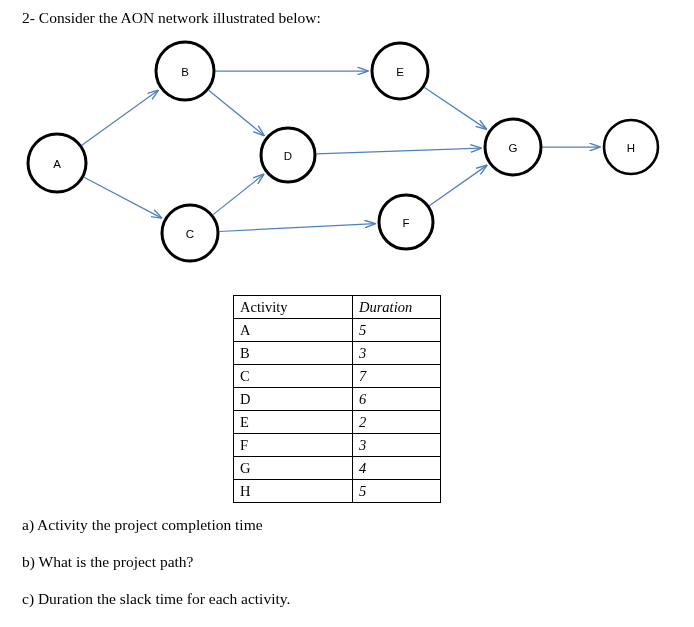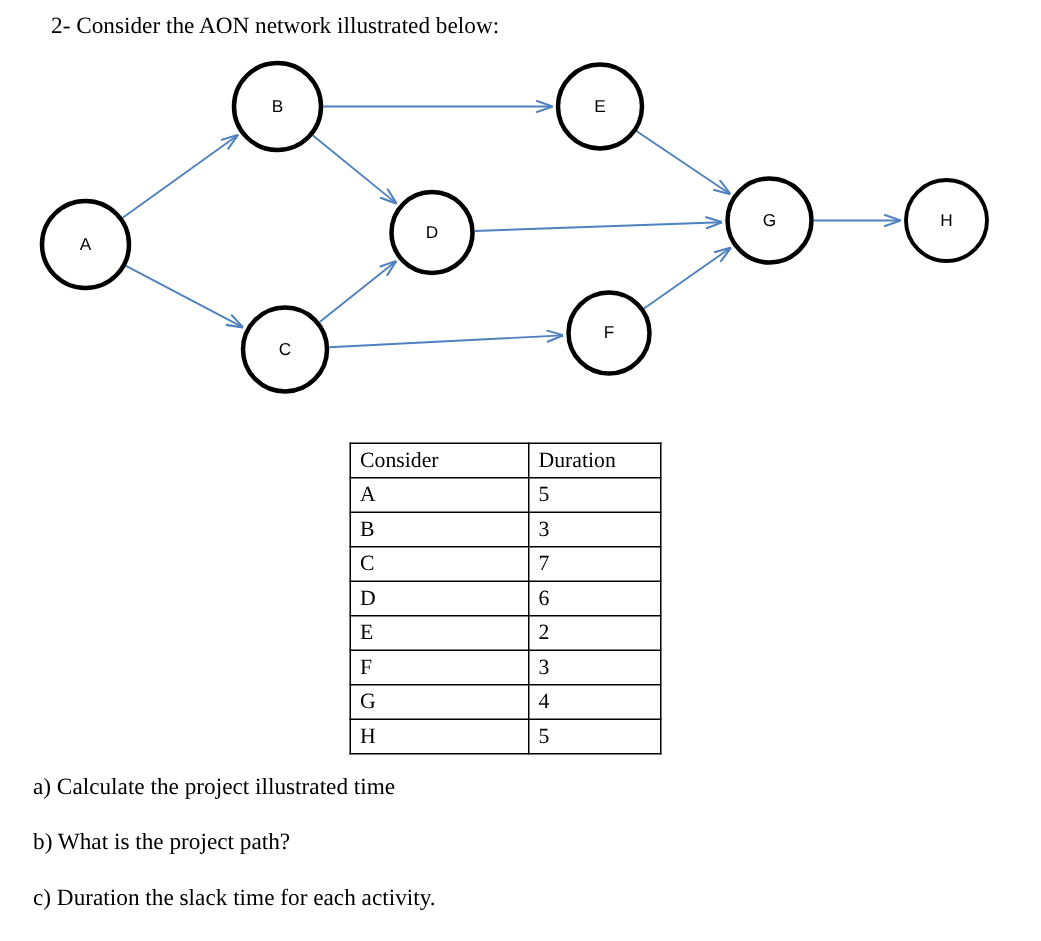--- a/index.html
+++ b/index.html
@@ -10,21 +10,21 @@
   body {
     width: 694px;
     height: 627px;
     position: relative;
     font-family: "Liberation Serif", "DejaVu Serif", serif;
     color: #000000;
     overflow: hidden;
   }
   #prompt-line {
     position: absolute;
-    left: 34px;
+    left: 22px;
     top: 8px;
     font-size: 15.5px;
     line-height: 20px;
     white-space: nowrap;
   }
   #network-diagram {
     position: absolute;
     left: 0;
     top: 30px;
     width: 694px;
@@ -62,21 +62,21 @@
   #duration-table th,
   #duration-table td {
     border: 1px solid #000000;
     text-align: left;
     font-weight: normal;
     padding: 1px 0 1px 6px;
     height: 20px;
     line-height: 18px;
   }
   #duration-table .col-activity { width: 112px; }
-  #duration-table .col-duration { width: 81px; }
+  #duration-table .col-duration { width: 81px; font-style: italic; }
   #questions {
     position: absolute;
     left: 22px;
     top: 515px;
     width: 600px;
   }
   .question-item {
     font-size: 15.5px;
     line-height: 20px;
     margin-bottom: 17px;
@@ -139,21 +139,21 @@
       <g>
         <circle cx="631" cy="117" r="27" class="node-circle-thin"></circle>
         <text x="631" y="117.5" class="node-label">H</text>
       </g>
     </g>
 </svg>
 
 <table id="duration-table">
   <thead>
     <tr>
-      <th class="col-activity">Consider</th>
+      <th class="col-activity">Activity</th>
       <th class="col-duration">Duration</th>
     </tr>
   </thead>
   <tbody id="duration-table-body">
       <tr>
         <td class="col-activity">A</td>
         <td class="col-duration">5</td>
       </tr>
       <tr>
         <td class="col-activity">B</td>
@@ -180,16 +180,16 @@
         <td class="col-duration">4</td>
       </tr>
       <tr>
         <td class="col-activity">H</td>
         <td class="col-duration">5</td>
       </tr>
     </tbody>
 </table>
 
 <div id="questions">
-    <div class="question-item">a) Calculate the project illustrated time</div>
+    <div class="question-item">a) Activity the project completion time</div>
     <div class="question-item">b) What is the project path?</div>
     <div class="question-item">c) Duration the slack time for each activity.</div>
   </div>
 
 </body></html>

